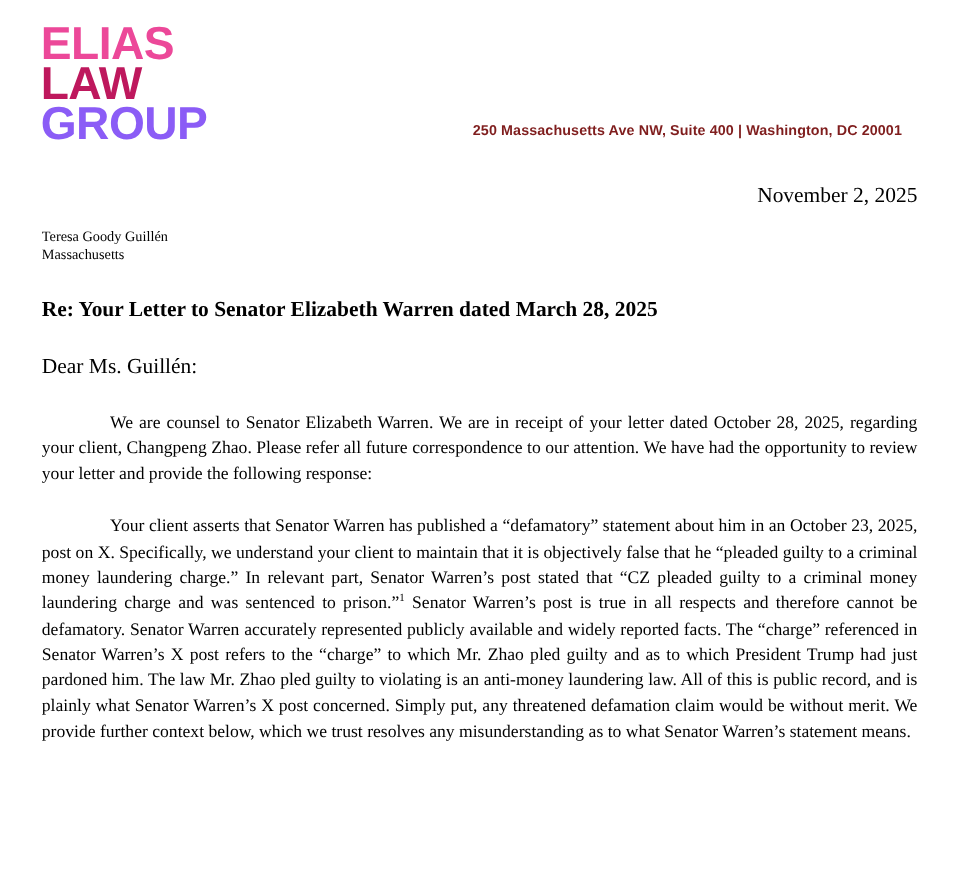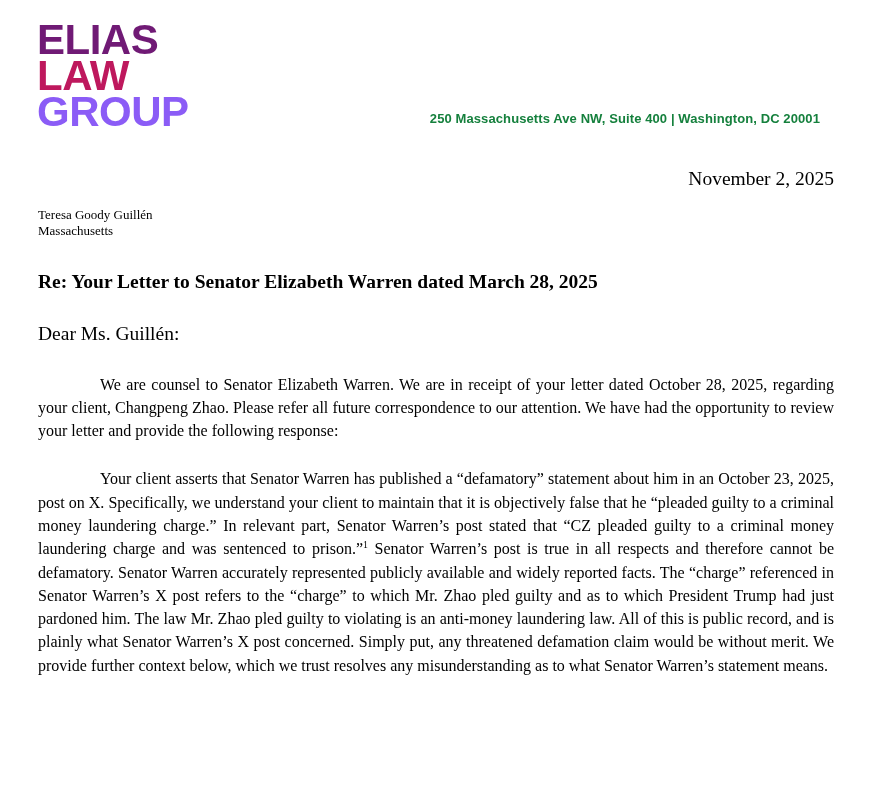--- a/index.html
+++ b/index.html
@@ -36,33 +36,33 @@
     position: absolute;
     left: 37px;
     top: 22px;
     font-family: "Liberation Sans", "DejaVu Sans", sans-serif;
     font-weight: bold;
     font-size: 42px;
     line-height: 0.86;
     letter-spacing: -0.5px;
     user-select: none;
   }
-  .logo-line-1 { color: #701a75; display: block; }
+  .logo-line-1 { color: #ec4899; display: block; }
   .logo-line-2 { color: #be185d; display: block; }
   .logo-line-3 { color: #8b5cf6; display: block; }
 
   .address-line {
     position: absolute;
     right: 60px;
     top: 111px;
     font-family: "Liberation Sans", "DejaVu Sans", sans-serif;
     font-weight: bold;
     font-size: 13px;
     letter-spacing: 0.1px;
-    color: #15803d;
+    color: #7f1d1d;
     white-space: nowrap;
   }
 
   
   .letter {
     position: absolute;
     left: 38px;
     top: 166px;
     width: 796px;
   }

